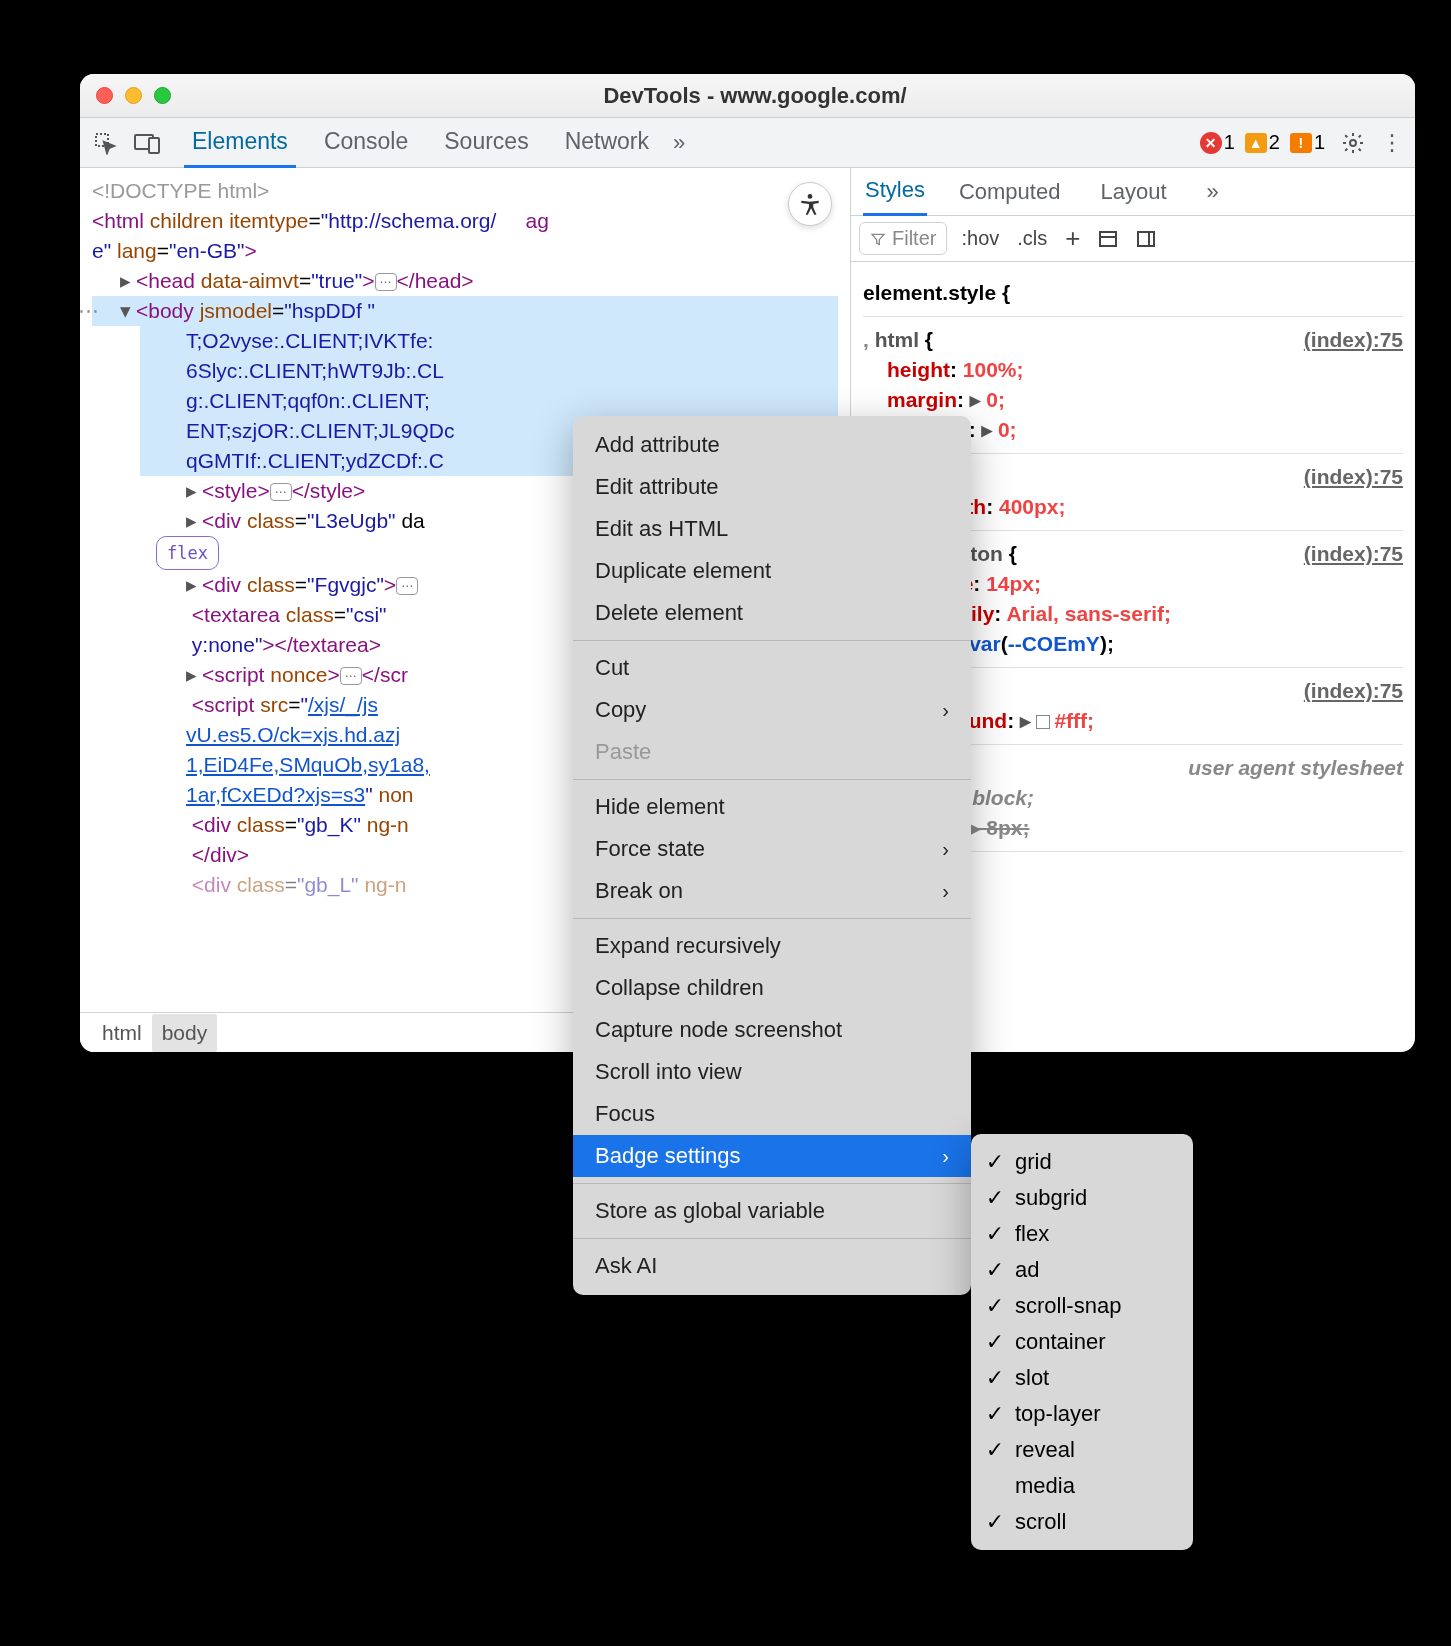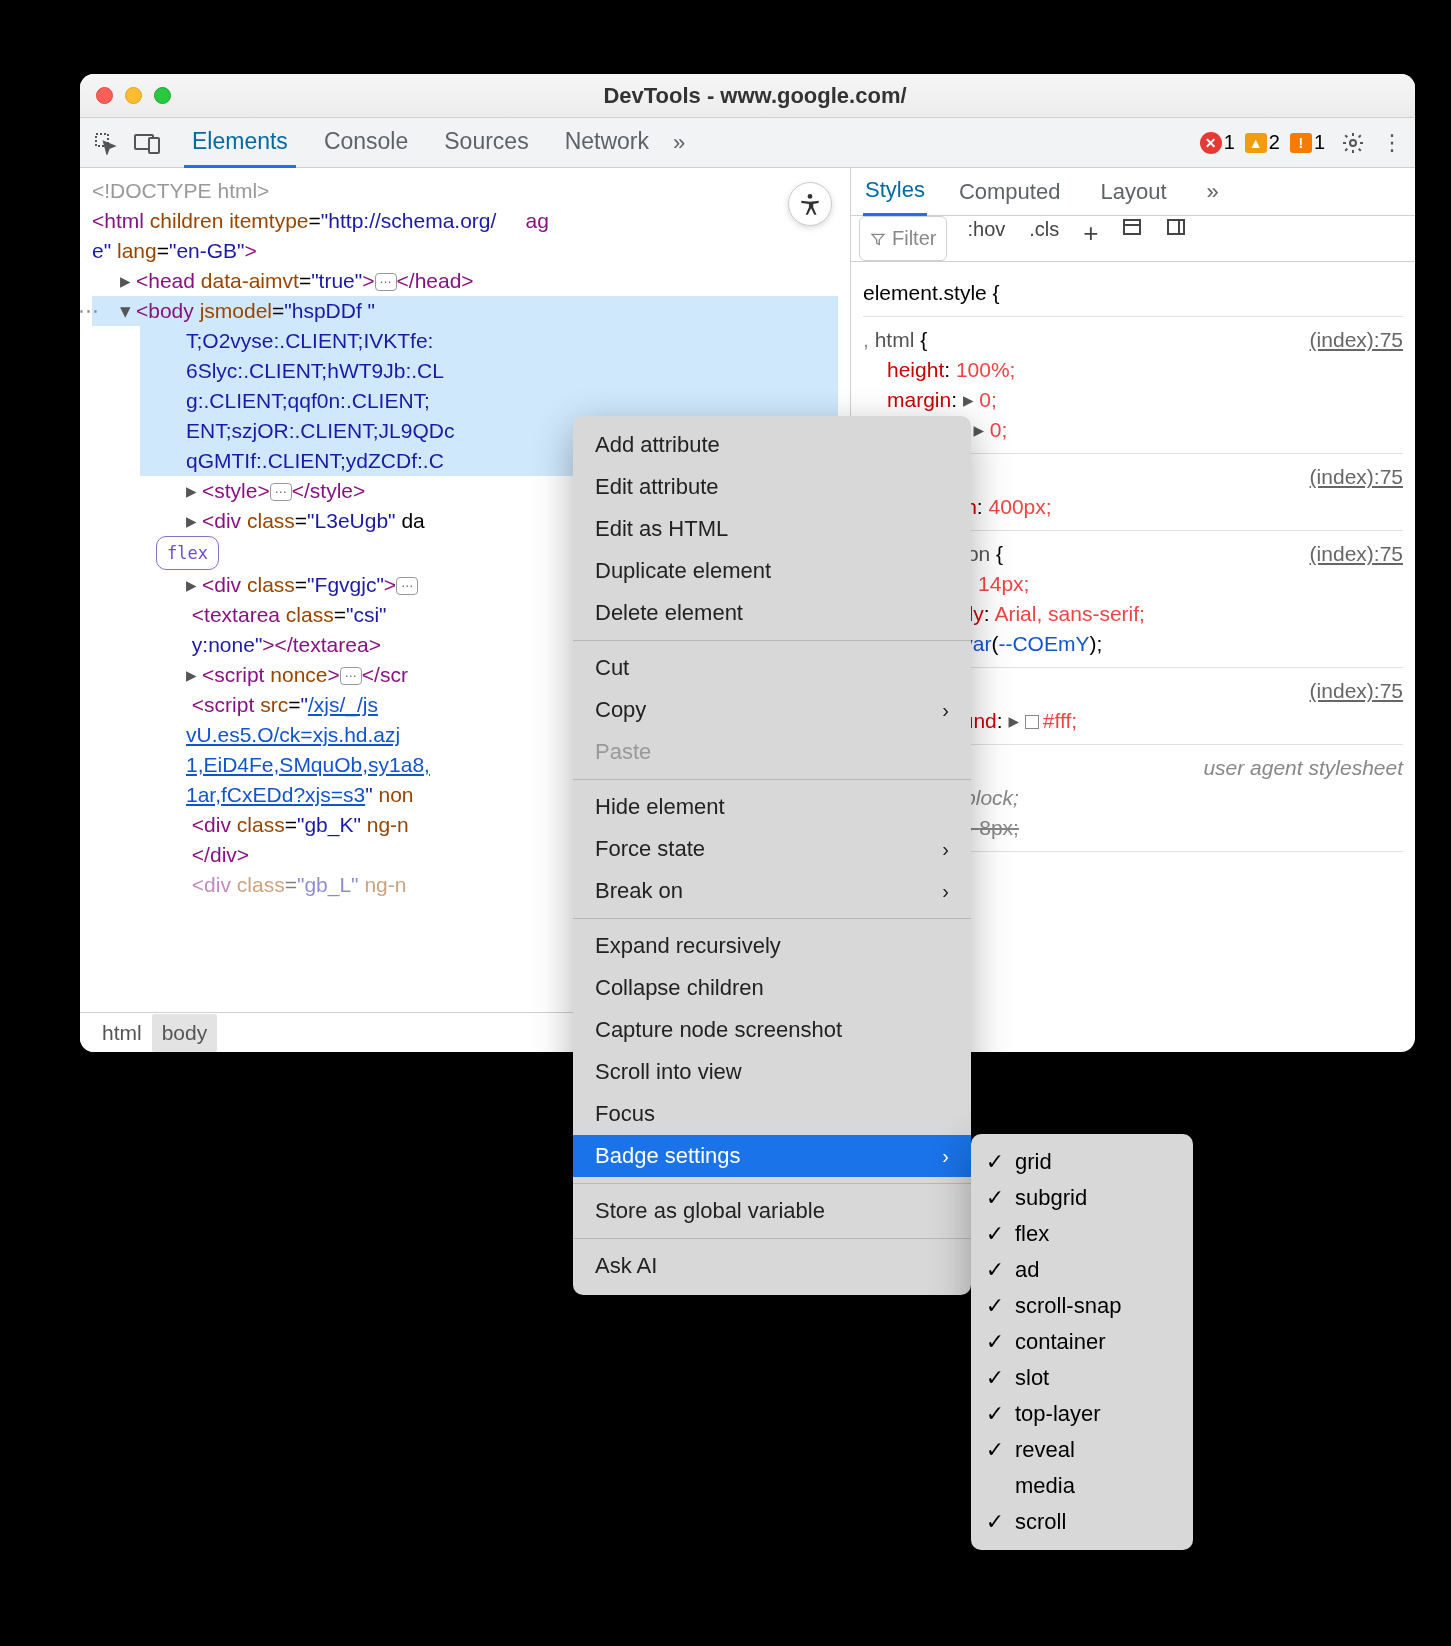--- a/index.html
+++ b/index.html
@@ -38,25 +38,25 @@
   .selected{background:#cfe8fc;}
   .dots-btn{display:inline-block;border:1px solid #999;border-radius:4px;padding:0 4px;font-size:12px;color:#666;vertical-align:middle;line-height:16px;}
   .flex-badge{display:inline-block;border:1.5px solid #8a6dcd;border-radius:10px;padding:1px 10px;font-size:17px;color:#6b4fc5;font-family:Menlo,Consolas,monospace;margin-left:64px;}
   .access-circle{position:absolute;right:18px;top:14px;width:44px;height:44px;border-radius:50%;background:#fff;border:1px solid #ccc;box-shadow:0 2px 6px rgba(0,0,0,.15);display:flex;align-items:center;justify-content:center;}
   .crumbs{position:absolute;bottom:0;left:0;right:0;height:40px;border-top:1px solid #d0d0d0;background:#fff;display:flex;align-items:center;font-family:Menlo,Consolas,monospace;font-size:21px;padding:0 12px;}
   .crumb{padding:4px 10px;color:#555;}
   .crumb.sel{background:#e3e3e3;border-radius:2px;}
   .styles{flex:1;border-left:1px solid #d0d0d0;display:flex;flex-direction:column;overflow:hidden;}
   .styles-tabs{height:48px;display:flex;align-items:center;border-bottom:1px solid #d0d0d0;padding:0 12px;gap:24px;font-size:22px;color:#5f6368;}
   .styles-tabs .tab.active{color:#0369a1;border-bottom:3px solid #1a73e8;padding:10px 2px;}
-  .filter-row{height:46px;display:flex;border-bottom:1px solid #d0d0d0;padding:0 8px;gap:16px;}
+  .filter-row{height:46px;display:flex;align-items:center;border-bottom:1px solid #d0d0d0;padding:0 8px;gap:10px;}
   .filter-box{display:flex;align-items:center;gap:6px;border:1px solid #d0d0d0;border-radius:6px;padding:4px 10px;color:#888;font-size:20px;}
   .small-btn{font-size:20px;color:#444;padding:2px 4px;}
   .rules{padding:8px 12px;font-family:Menlo,Consolas,monospace;font-size:21px;line-height:30px;overflow:hidden;}
-  .rule{border-bottom:1px solid #e0e0e0;padding:8px 0;}
+  .rule{border-bottom:1px solid #e0e0e0;padding:8px 0;font-weight:bold;}
   .rule-head{display:flex;justify-content:space-between;}
   .source{color:#666;text-decoration:underline;}
   .prop{padding-left:24px;} .pn{color:#c80000;} .pv{color:#ef4444;}
   .ua{color:#888;font-style:italic;}
   .struck{text-decoration:line-through;color:#888;}
   .colorvar{color:#1155cc;}
   .swatch{display:inline-block;width:14px;height:14px;border:1px solid #888;vertical-align:middle;margin-right:4px;}
   .tri{color:#555;}
 
   .ctxmenu{position:absolute;left:493px;top:342px;width:398px;background:#d8d8d8;border-radius:10px;box-shadow:0 12px 40px rgba(0,0,0,.3);padding:8px 0;font-size:22px;color:#222;}

